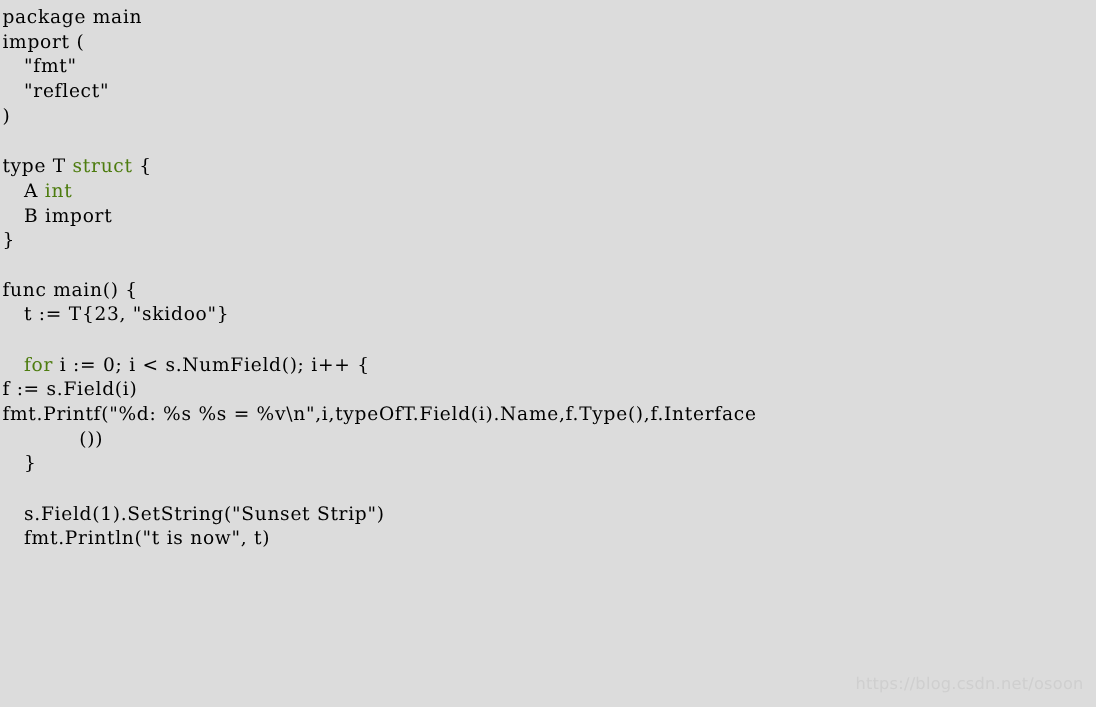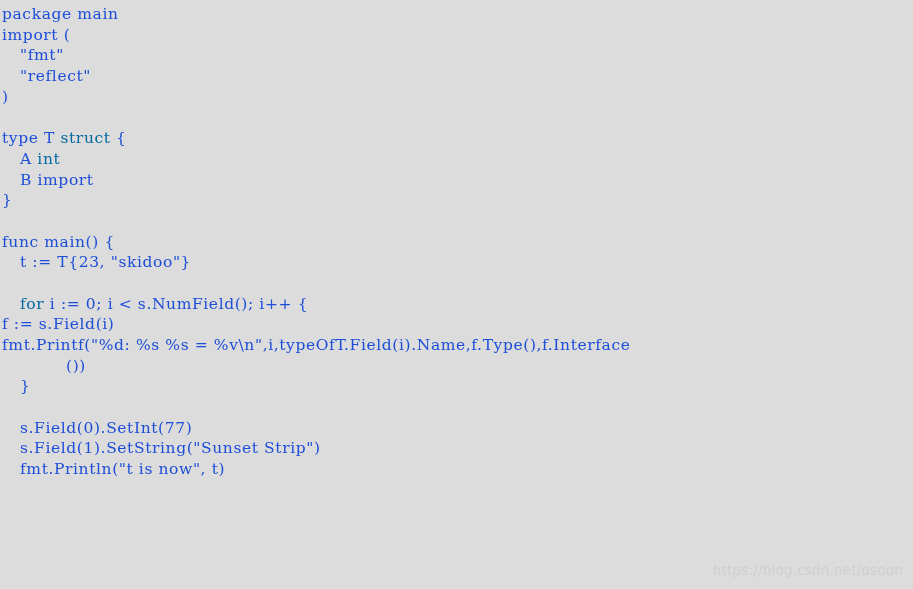--- a/index.html
+++ b/index.html
@@ -34,25 +34,25 @@
     color: #1a1a1a;
     letter-spacing: 0.6px;
     padding-left: 2px;
   }
 
   .code-line.blank {
     color: transparent;
   }
 
   .kw {
-    color: #0369a1;
+    color: #4d7c0f;
   }
 
   .tok {
-    color: #1d4ed8;
+    color: #000000;
   }
 
   
   .i0 { padding-left: 2px; }
   .i1 { padding-left: 20px; }
   .i2 { }
   .i3 { padding-left: 66px; }
 
   #watermark {
     position: absolute;
@@ -84,18 +84,17 @@
       <div class="code-line i0 blank"><span class="tok"></span></div>
       <div class="code-line i0"><span class="tok">func main() {</span></div>
       <div class="code-line i1"><span class="tok">t := T{23, "skidoo"}</span></div>
       <div class="code-line i0 blank"><span class="tok"></span></div>
       <div class="code-line i1"><span class="kw">for</span><span class="tok"> i := 0; i &lt; s.NumField(); i++ {</span></div>
       <div class="code-line i2"><span class="tok">f := s.Field(i)</span></div>
       <div class="code-line i2"><span class="tok">fmt.Printf("%d: %s %s = %v\n",i,typeOfT.Field(i).Name,f.Type(),f.Interface</span></div>
       <div class="code-line i3"><span class="tok">())</span></div>
       <div class="code-line i1"><span class="tok">}</span></div>
       <div class="code-line i0 blank"><span class="tok"></span></div>
-      <div class="code-line i1"><span class="tok">s.Field(0).SetInt(77)</span></div>
       <div class="code-line i1"><span class="tok">s.Field(1).SetString("Sunset Strip")</span></div>
       <div class="code-line i1"><span class="tok">fmt.Println("t is now", t)</span></div>
     </div>
   <div id="watermark">https://blog.csdn.net/osoon</div>
 </div>
 
 </body></html>

